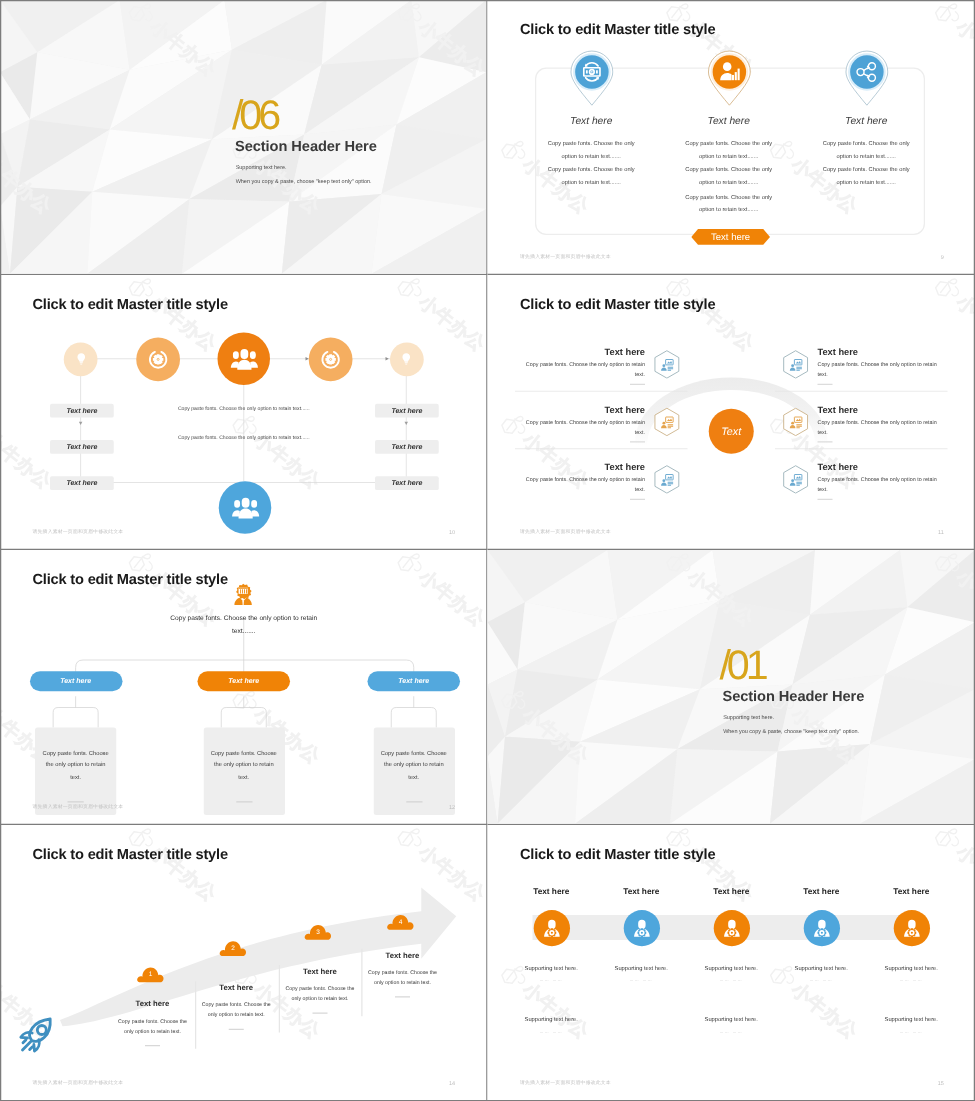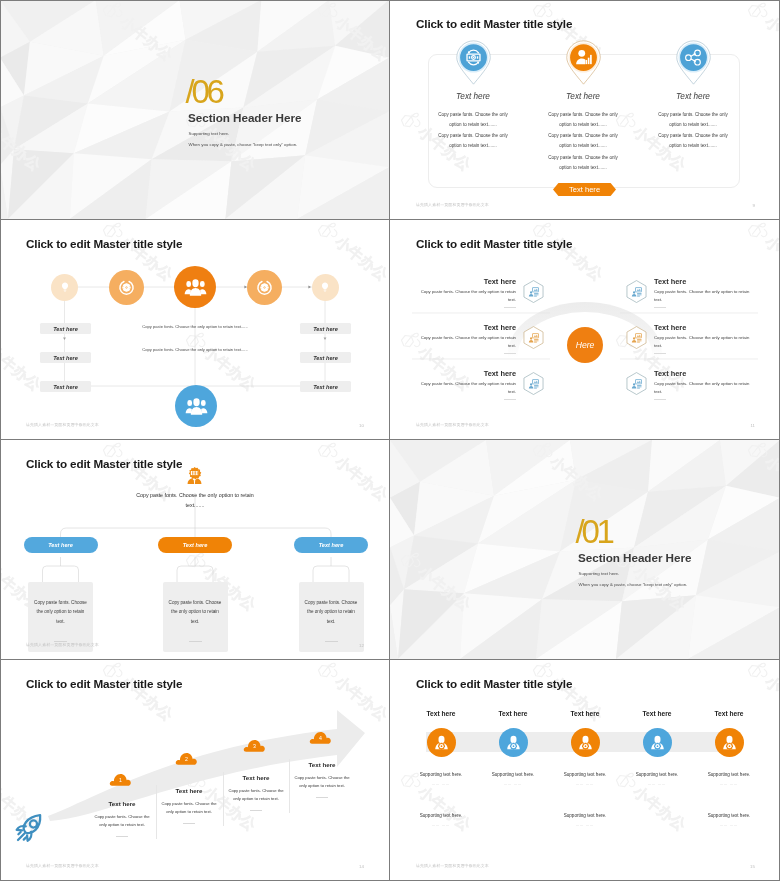--- a/index.html
+++ b/index.html
@@ -1120,21 +1120,21 @@
               <g fill="#6aa9d0">
                 <rect x="9" y="3.2" width="12" height="8.6" rx="0.6" fill="none" stroke="#6aa9d0" stroke-width="1.5"></rect>
                 <path d="M11.3 9.4l2.5-3.1 1.9 2.0 2.0-2.6 1.9 3.7z"></path>
                 <circle cx="6.2" cy="13" r="2.3"></circle>
                 <path d="M1.7 21.0c0-2.8 2.0-4.9 4.5-4.9s4.5 2.1 4.5 4.9z"></path>
                 <path d="M12.2 14.6h8.8v1.6h-8.8zM12.2 17.0h8.8v1.6h-8.8zM12.2 19.4h5.5v1.6h-5.5z"></path>
               </g>
             </svg>
           </div></div>
         <div class="hxcenter">
-          <div class="hxctext">Here</div>
+          <div class="hxctext">Text</div>
         </div>
         <div class="mtitle">Click to edit Master title style</div>
         <div class="foot">请先插入素材—页面和页眉中修改此文本</div>
         <div class="pnum">11</div>
       </div>
       <div class="slide">
         <div class="wm">
           <svg viewBox="0 0 390 220" width="390" height="220" style="position: absolute; inset: 0px;">
             <g transform="translate(-239,-108) rotate(38)">
               <path d="M 1.5 3.2 l 5.2 -3.0 l 5.2 3.0 l 0 6.0 l -5.2 3.0 l -5.2 -3.0 z" fill="none" stroke="#f1f1f1" stroke-width="1.15" stroke-linejoin="round"></path>

